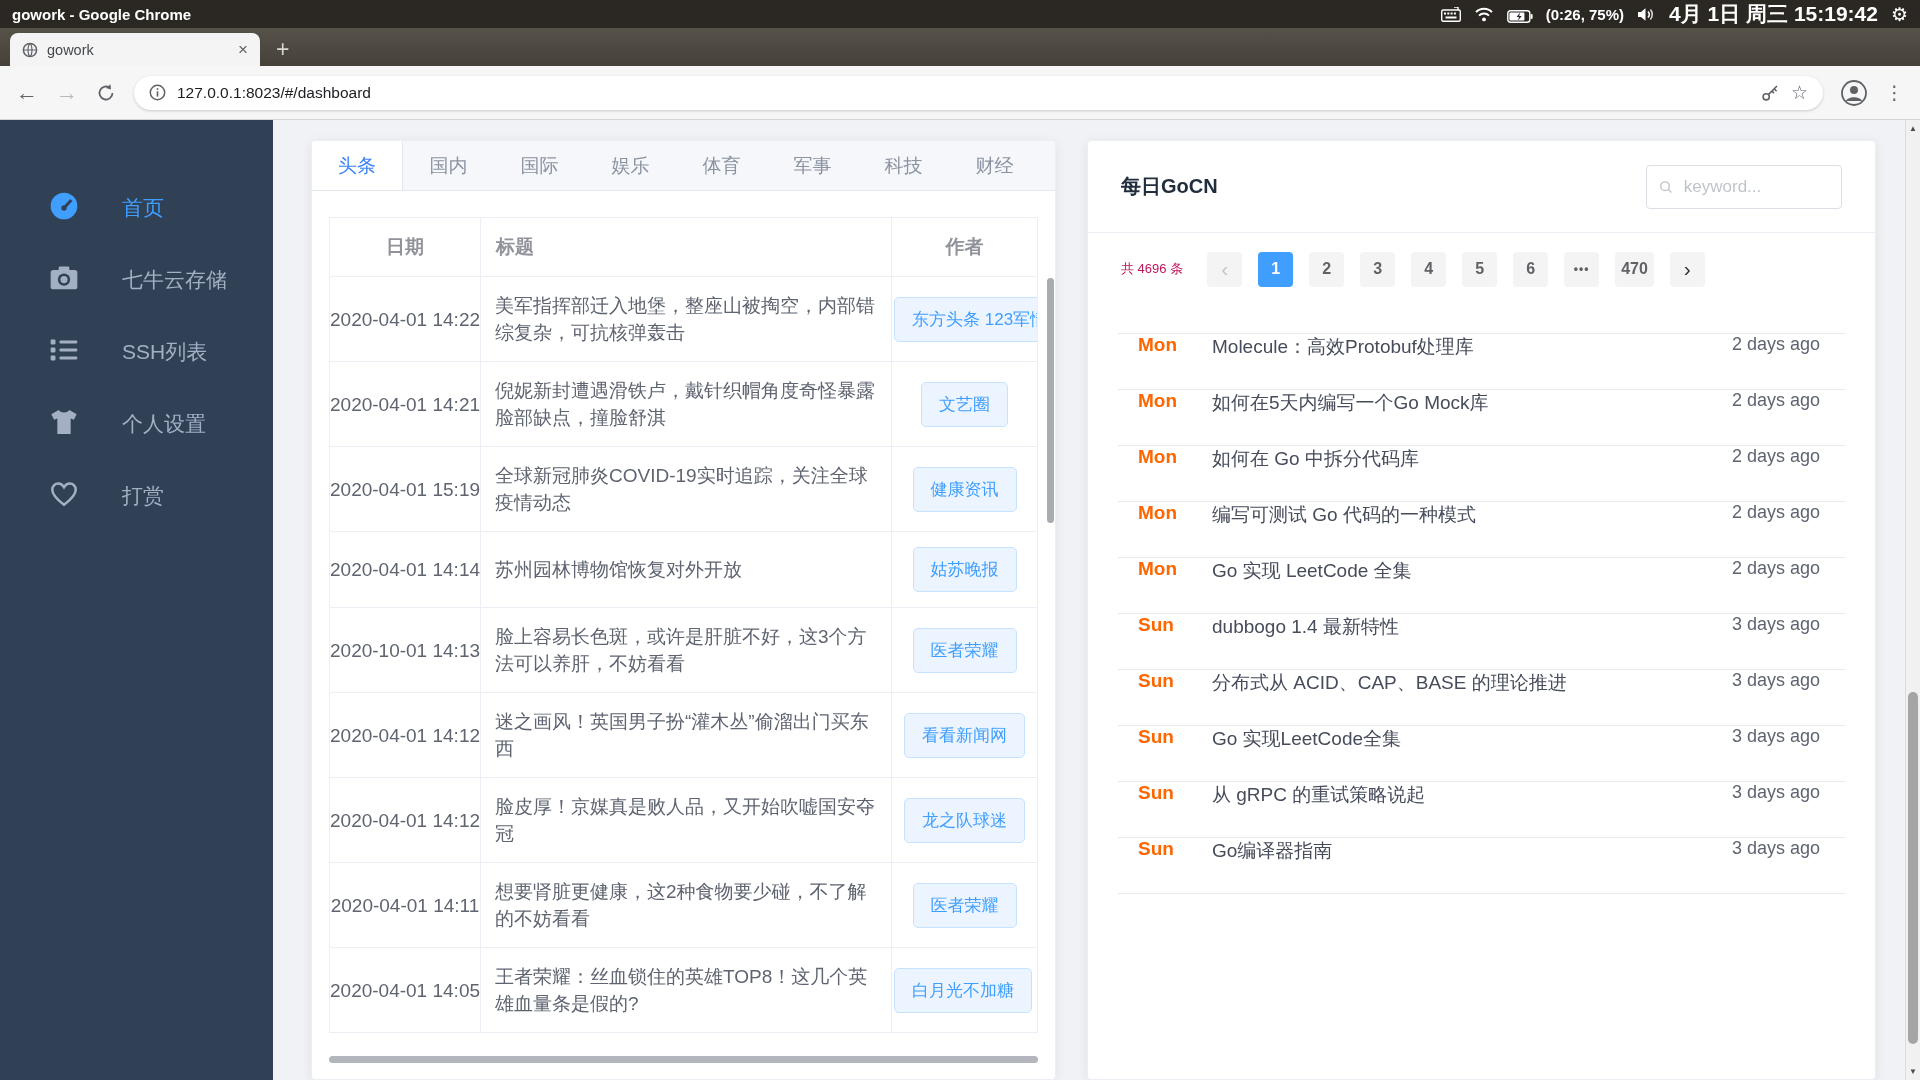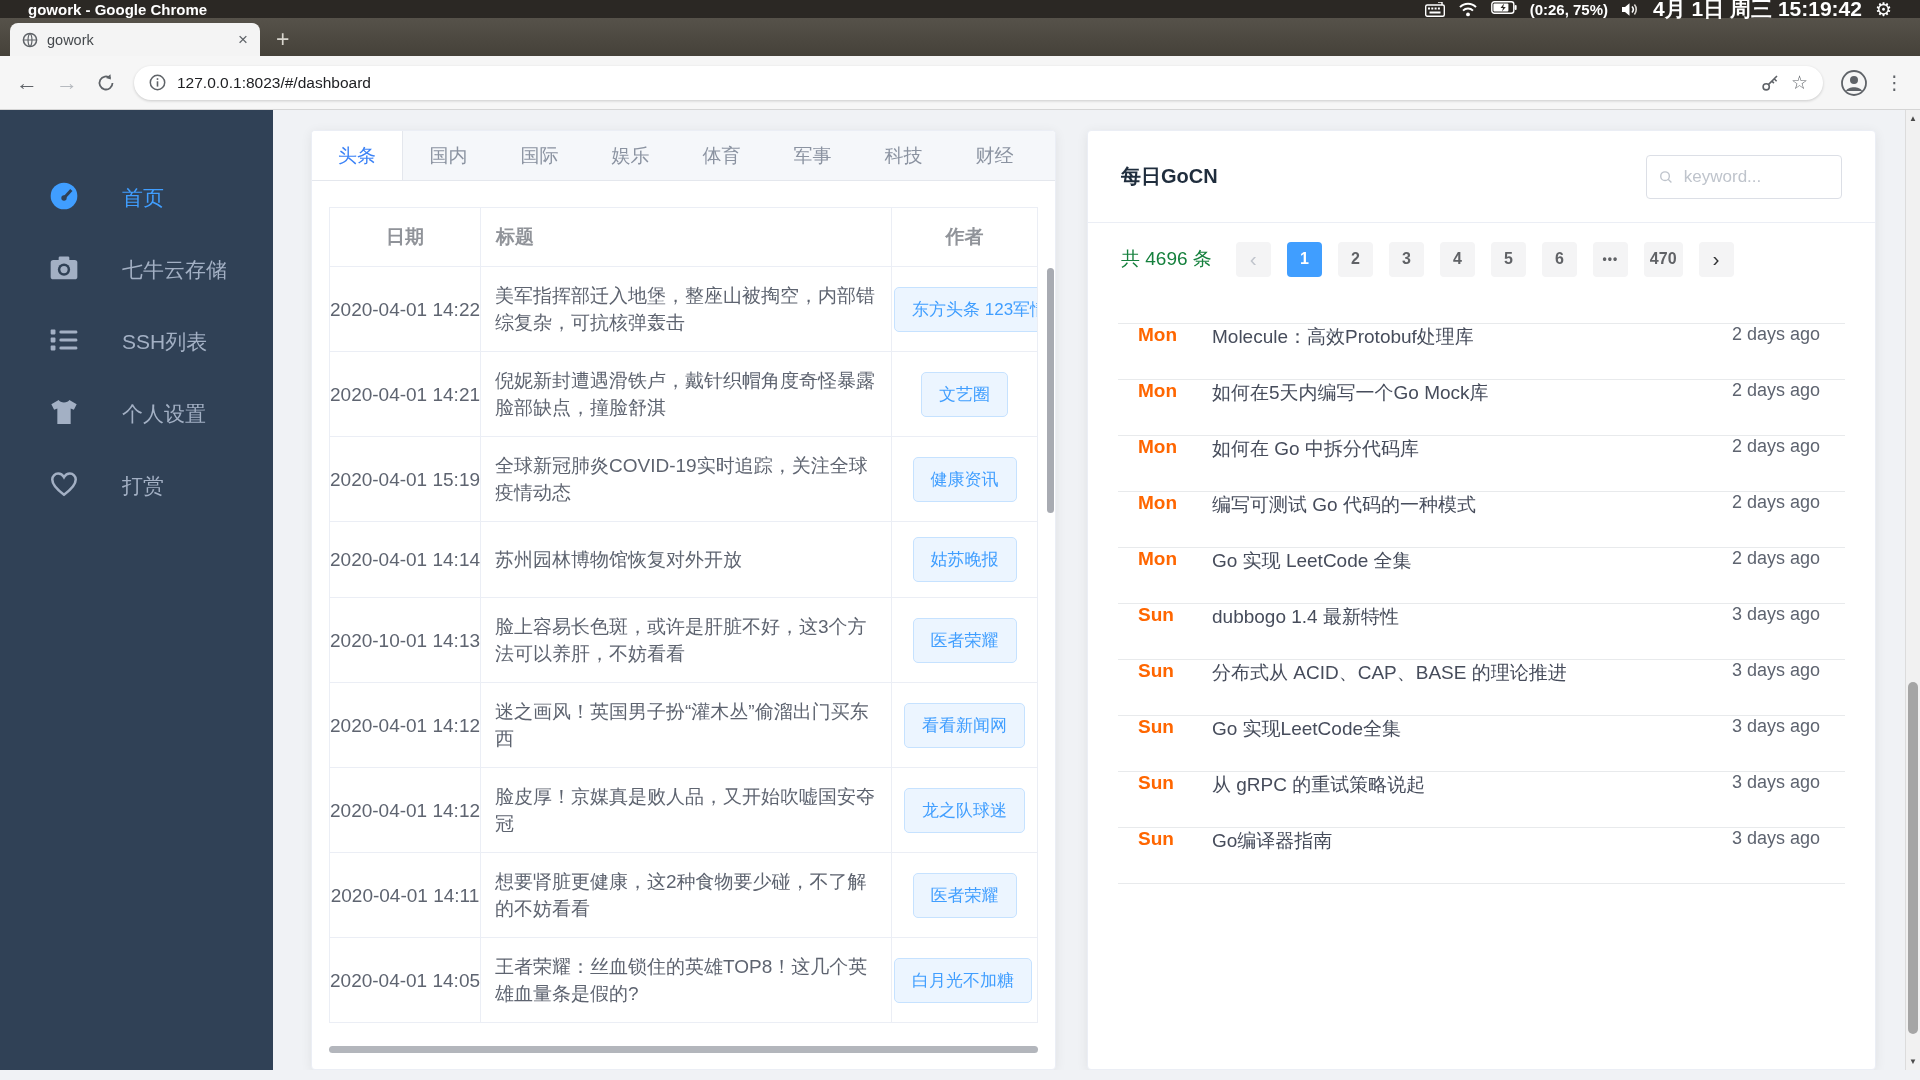--- a/index.html
+++ b/index.html
@@ -5,25 +5,25 @@
   * { box-sizing: border-box; }
   html,body { margin:0; padding:0; }
   body {
     width:1920px; height:1080px; overflow:hidden;
     font-family:"Liberation Sans","DejaVu Sans",sans-serif;
     background:#f0f2f5;
   }
   svg { display:block; }
 
   
-  .os-bar { height:18px; background:#2b2824; color:#fff; display:flex; align-items:center;
-            padding:0 28px; font-size:15px; font-weight:bold; }
+  .os-bar { height:28px; background:#2b2824; color:#fff; display:flex; align-items:center;
+            padding:0 12px; font-size:15px; font-weight:bold; }
   .tray { margin-left:auto; display:flex; align-items:center; gap:13px; }
   .tray-clock { font-size:21px; font-weight:bold; }
-  .batt-wrap { display:flex; align-items:flex-start; gap:13px; }
+  .batt-wrap { display:flex; align-items:flex-end; gap:13px; }
   .gear-glyph { font-size:19px; font-weight:normal; line-height:1; }
 
   
   .tabstrip { height:38px; background:linear-gradient(#56524a,#454139); display:flex;
               align-items:flex-end; padding-left:10px; }
   .tab { width:250px; height:33px; background:#f4f4f4; border-radius:8px 8px 0 0;
          display:flex; align-items:center; gap:9px; padding:0 12px;
          font-size:14.5px; color:#45494d; }
   .tab-close { margin-left:auto; color:#5f6368; font-size:17px; line-height:1; cursor:pointer; }
   .newtab { color:#d8d5cd; font-size:23px; margin:0 0 5px 16px; line-height:1; cursor:pointer; }
@@ -87,21 +87,21 @@
   .gocn-header { height:92px; display:flex; align-items:center; justify-content:space-between;
                  padding:0 33px; border-bottom:1px solid #ebeef5; }
   .gocn-title { font-size:20px; color:#1f2d3d; font-weight:bold; }
   .searchbox { width:196px; height:44px; border:1px solid #dcdfe6; border-radius:4px;
                display:flex; align-items:center; padding:0 12px; gap:9px; background:#fff; }
   .searchbox input { border:none; outline:none; width:100%; font-size:17px; color:#606266;
                      background:transparent; font-family:inherit; }
   .searchbox input::placeholder { color:#bfc4cc; }
 
   .pager { display:flex; align-items:center; padding:0 33px; height:72px; }
-  .pager-total { font-size:19px; color:#15803d; margin-right:16px; }
+  .pager-total { font-size:13px; color:#be185d; margin-right:16px; }
   .pg { min-width:35px; height:35px; border:none; border-radius:4px; background:#f4f4f5;
         color:#606266; font-size:16px; font-weight:bold; margin:0 8px;
         display:flex; align-items:center; justify-content:center; cursor:pointer;
         font-family:inherit; padding:0 6px; }
   .pg.active { background:#409eff; color:#fff; }
   .pg.prev { color:#c0c4cc; font-size:21px; font-weight:normal; }
   .pg.next { color:#303133; font-size:21px; font-weight:normal; }
   .pg.dots { font-size:12px; letter-spacing:1px; }
   .pages-wrap { display:flex; align-items:center; }
 

